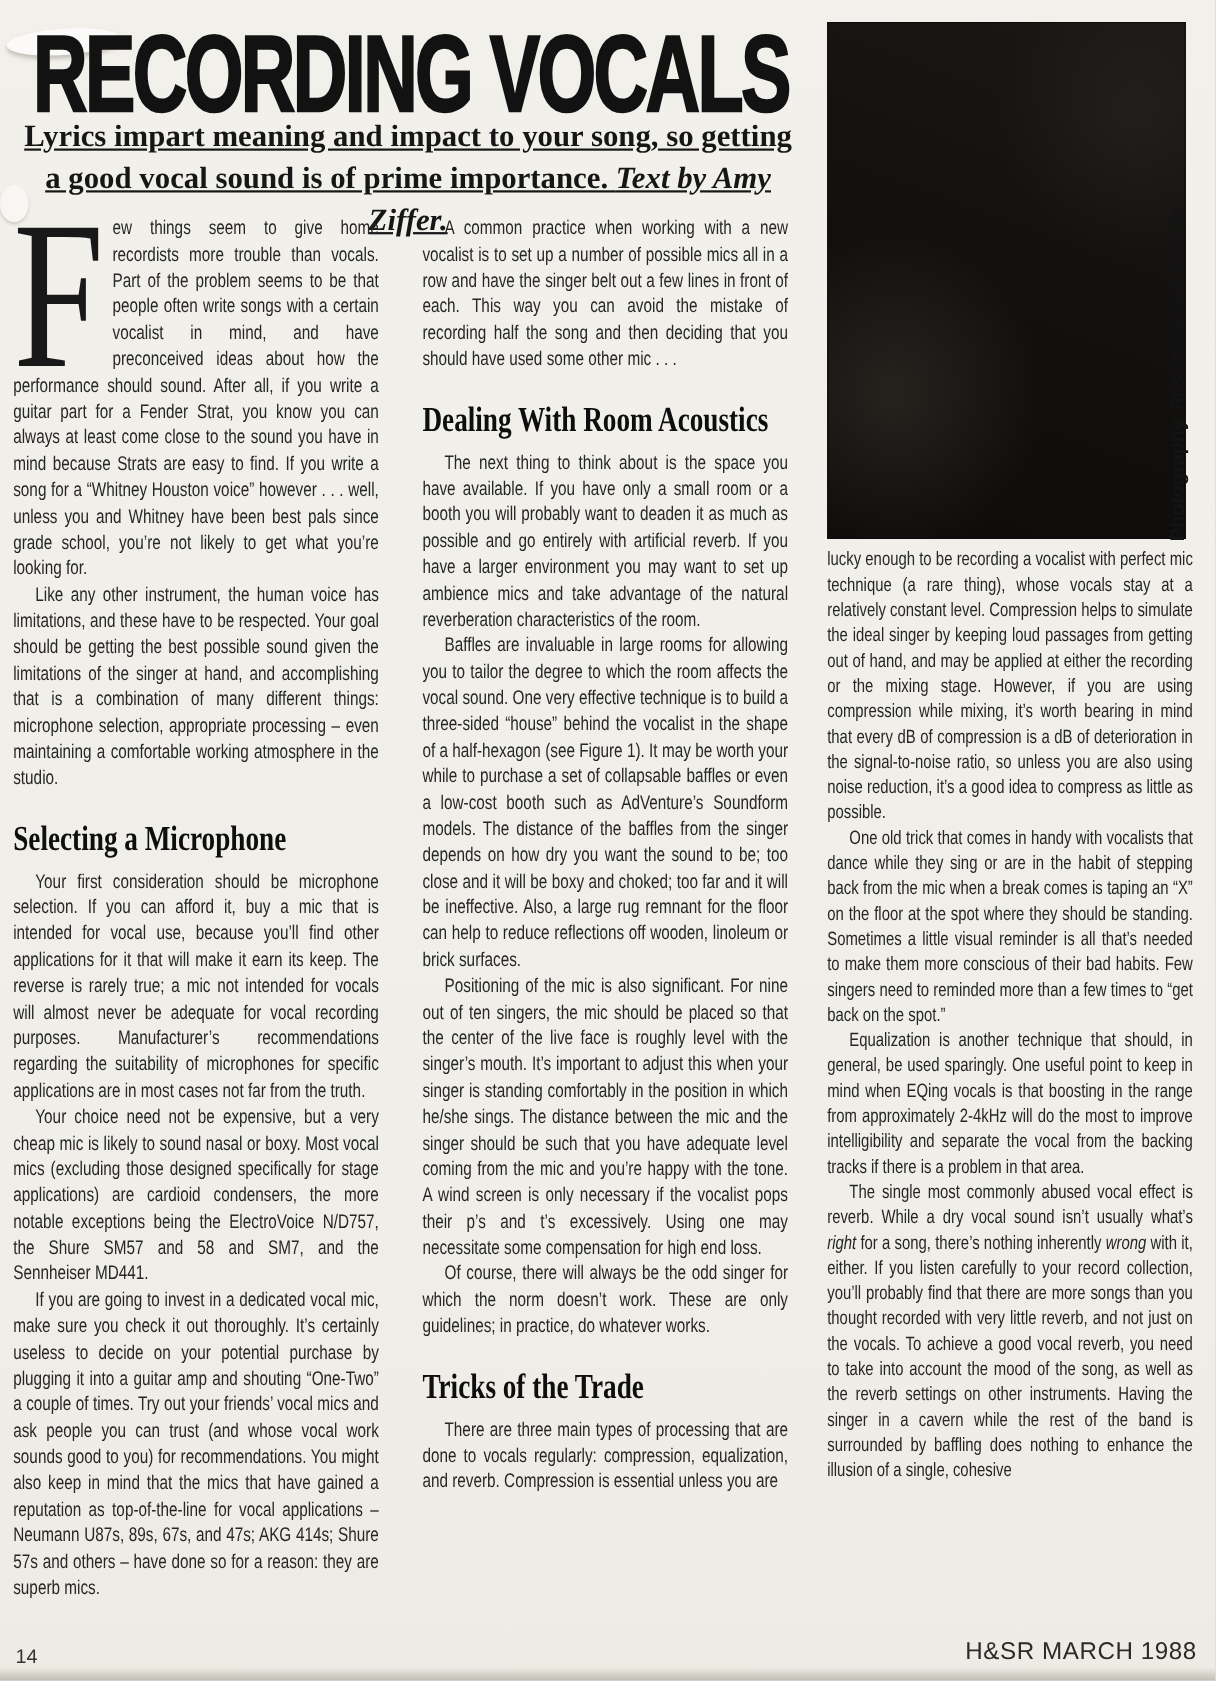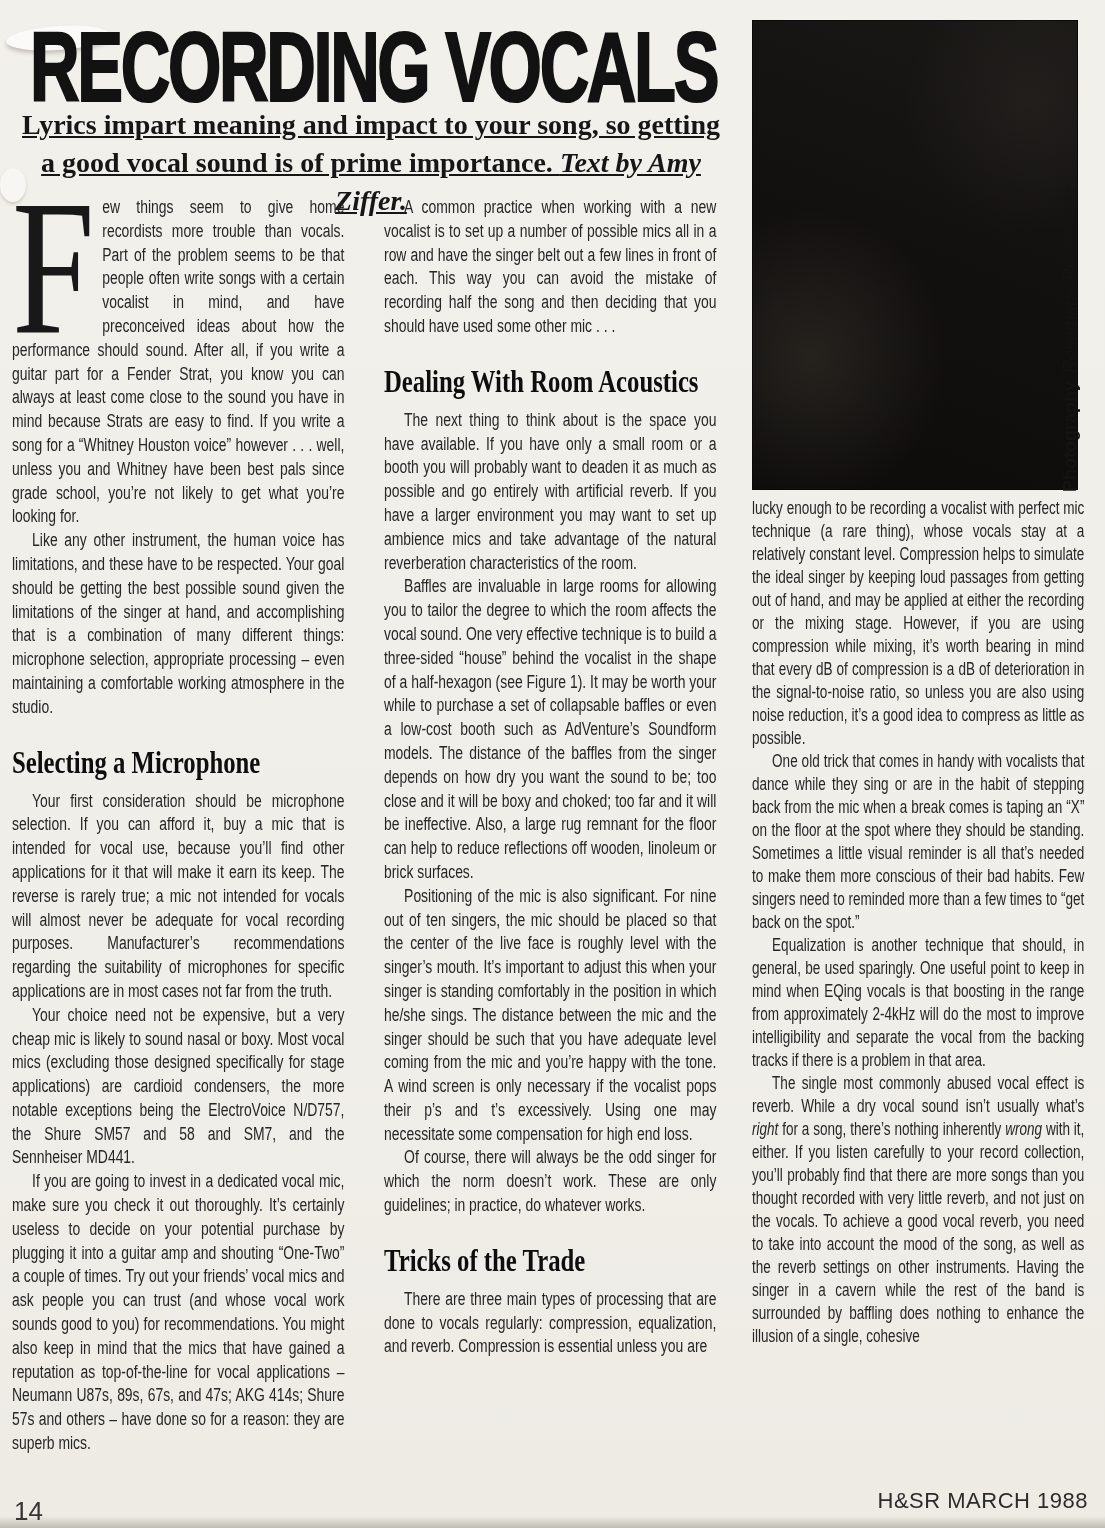--- a/index.html
+++ b/index.html
@@ -61,21 +61,21 @@
   }
   .photo-caption .cap-label{font-weight:700;margin-right:8px;}
   .photo-caption em{font-style:italic;font-weight:400;}
   
   .footer-credit{
     position:absolute;right:17px;top:1488px;
     font-size:22px;color:#2b2b2b;letter-spacing:0.5px;
   }
   .page-number{
     position:absolute;left:14px;top:1496px;
-    font-size:26px;color:#343434;
+    font-size:18px;color:#343434;
   }
   
   .tear{
     position:absolute;left:6px;top:26px;width:104px;height:24px;
     background:#fbfaf8;border-radius:50% 60% 50% 60%;
     transform:rotate(-5deg);
     box-shadow:0 3px 4px rgba(110,100,85,0.35);
   }
   .tear2{
     position:absolute;left:0px;top:168px;width:26px;height:34px;

